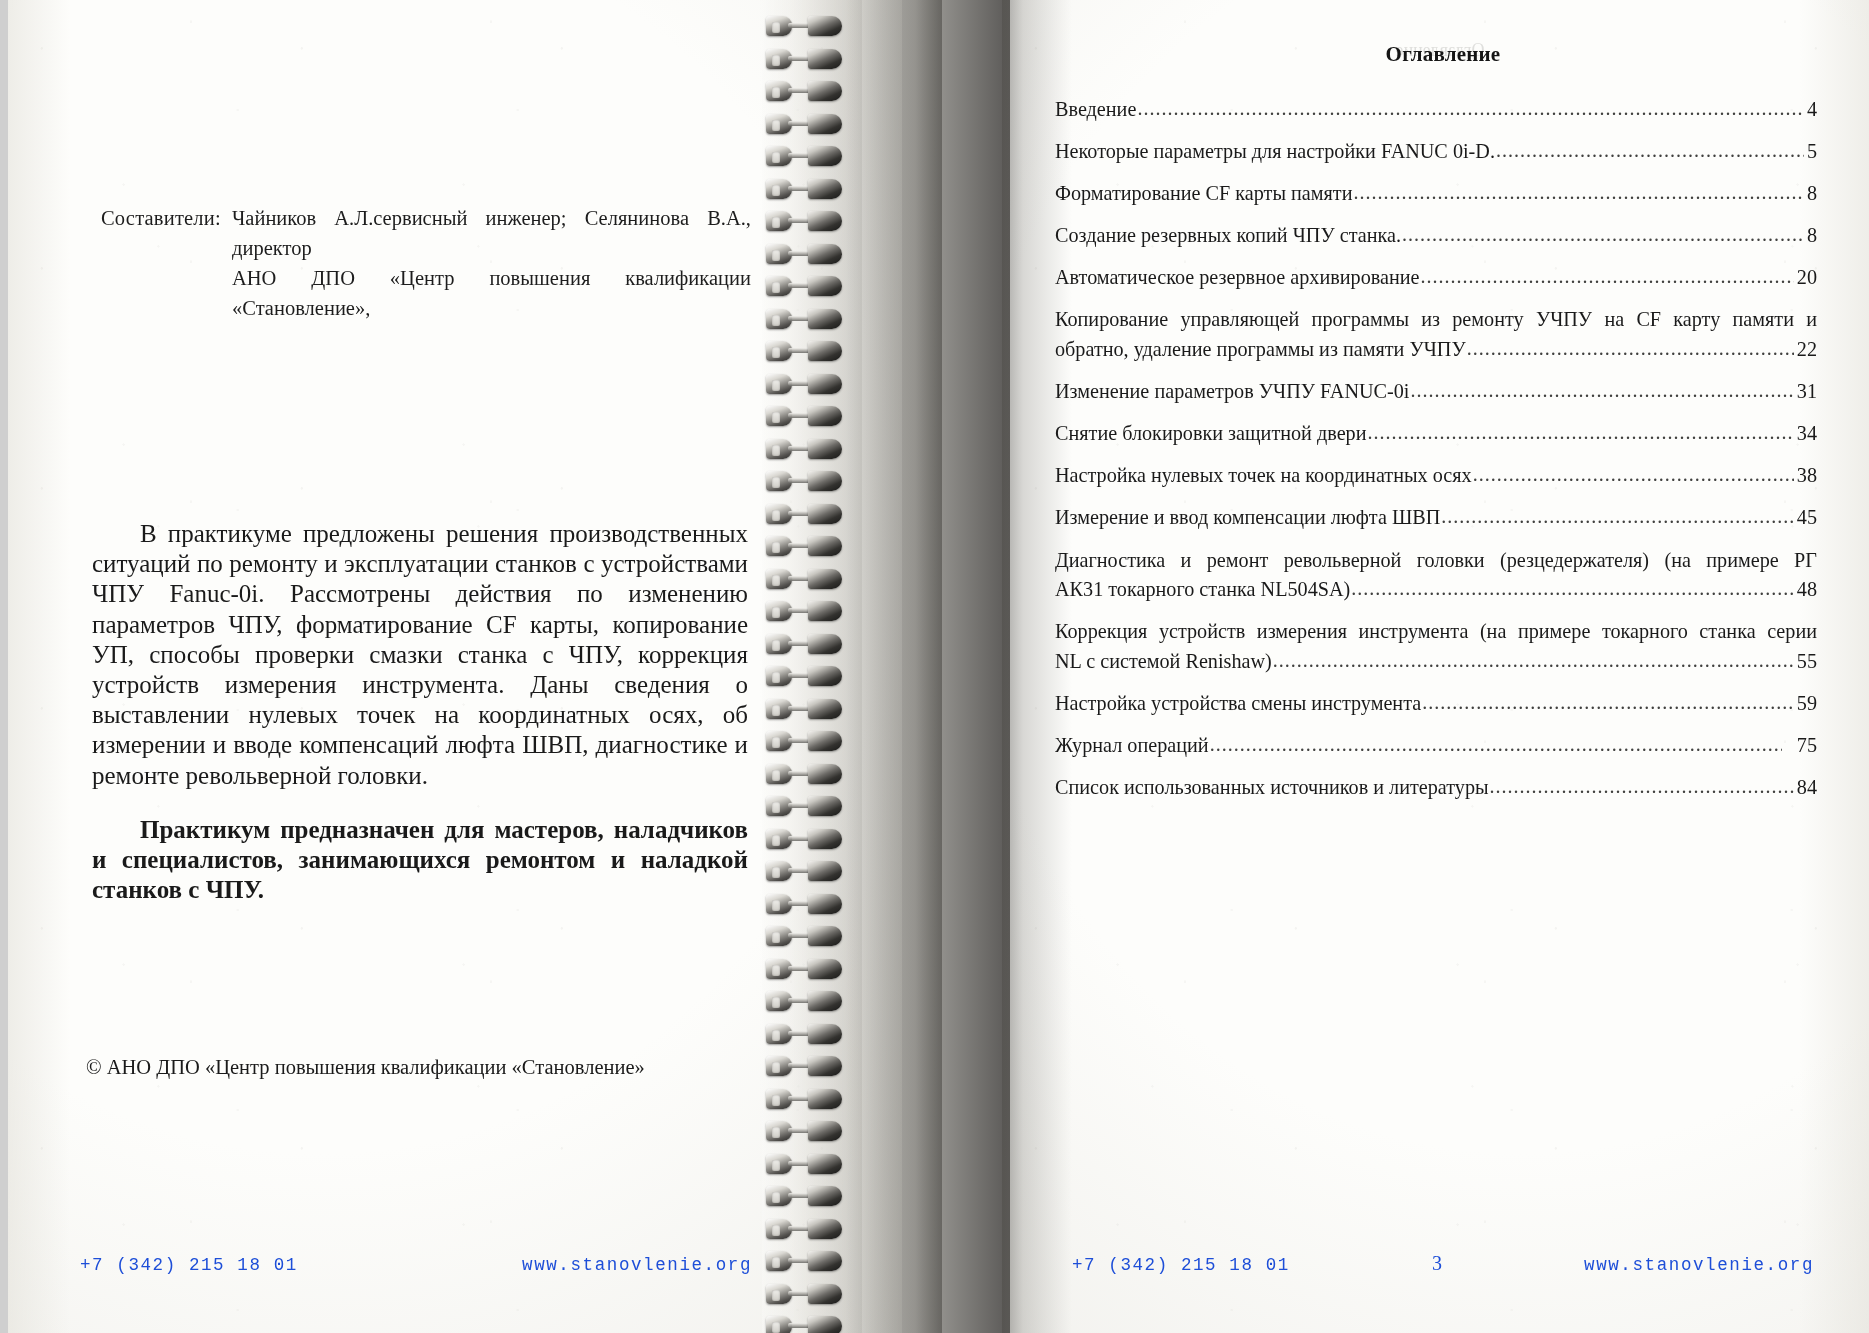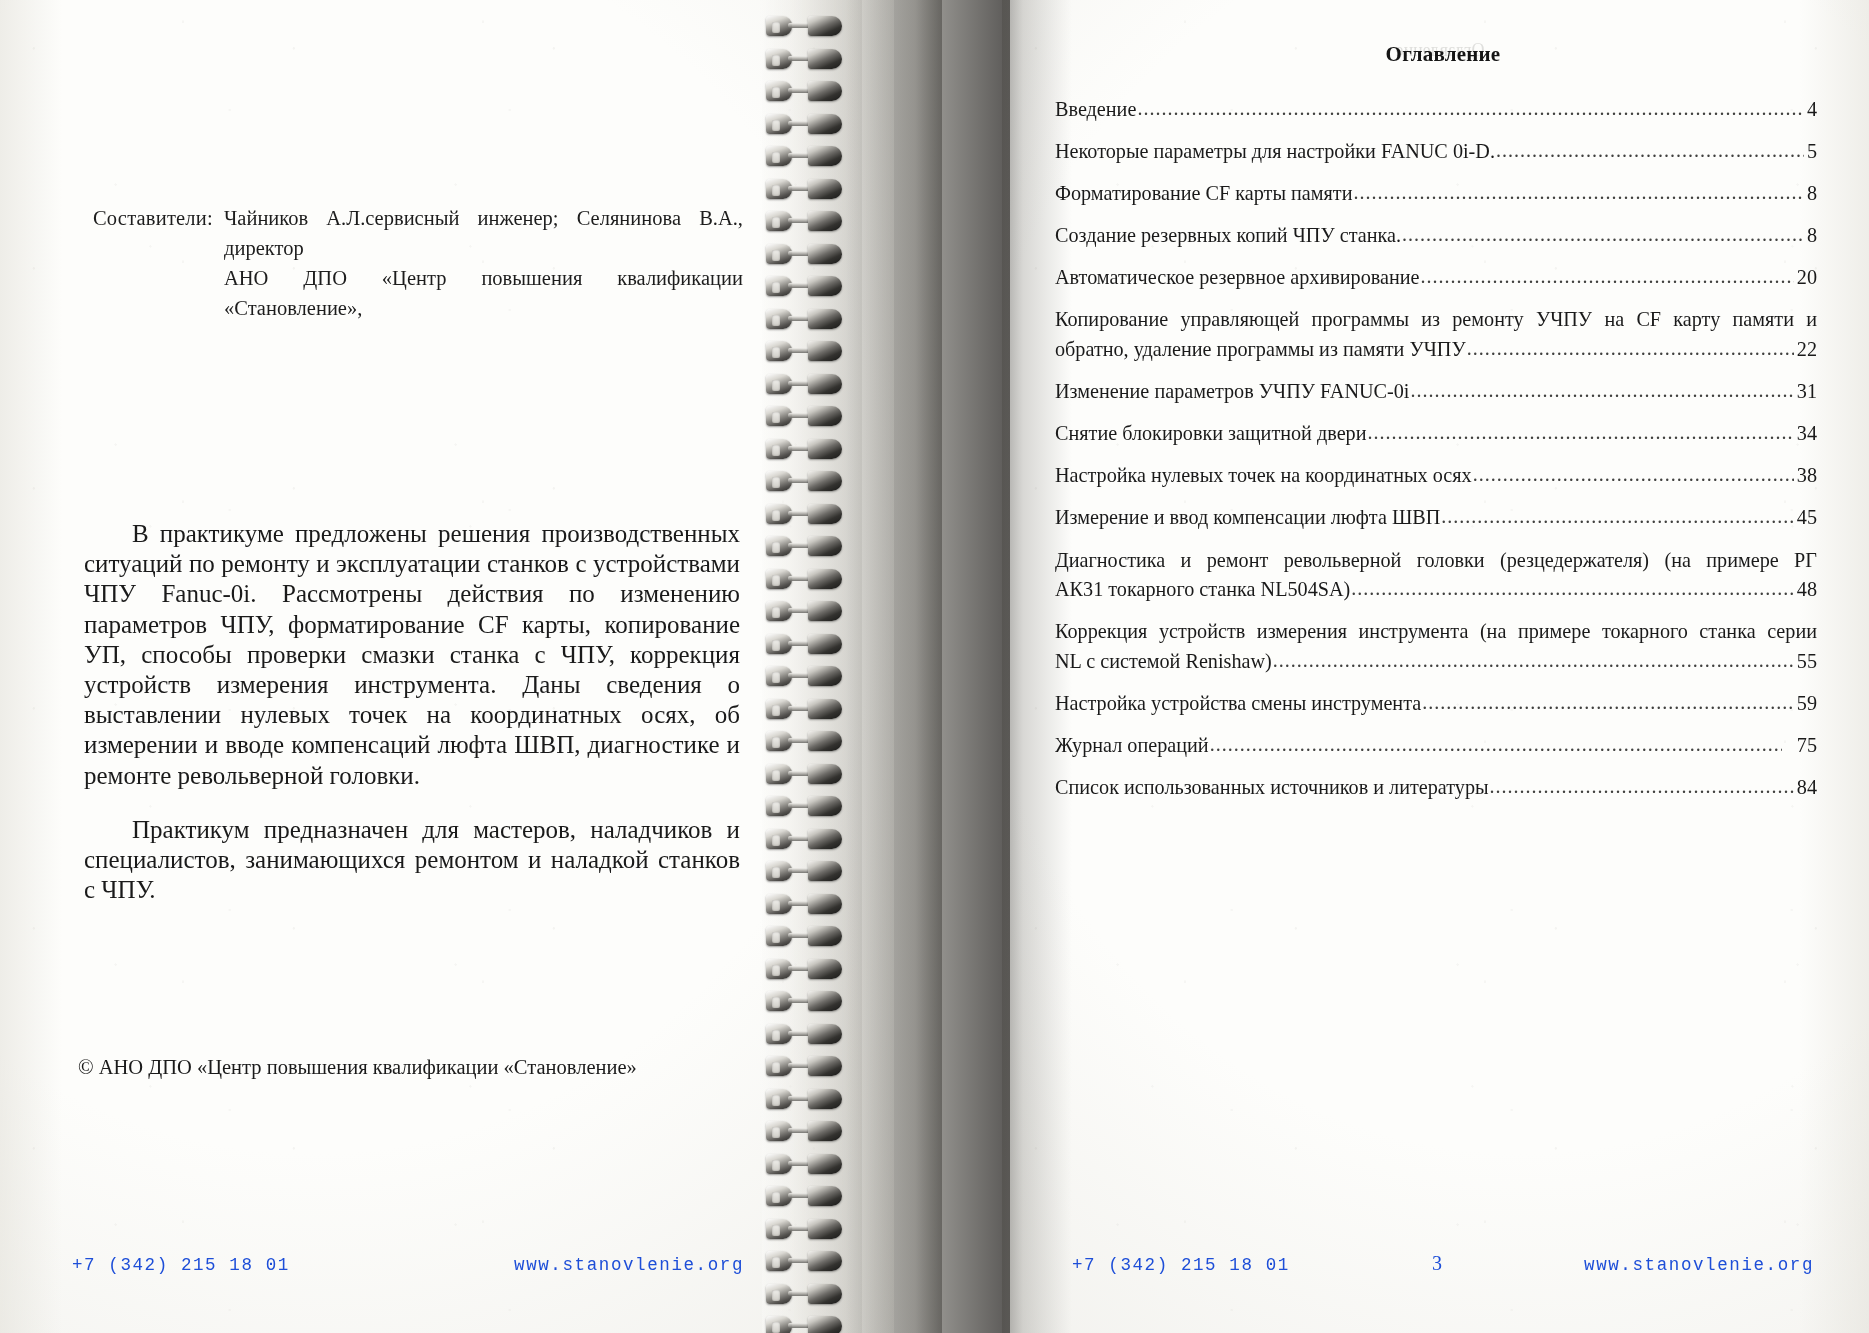--- a/index.html
+++ b/index.html
@@ -17,21 +17,21 @@
     font-family: "Liberation Serif", "DejaVu Serif", serif;
   }
 
   
   .sheet {
     position: absolute;
     top: 0;
     height: 1333px;
     background: #fdfdfb;
   }
-  .sheet.left  { left: 0;    width: 894px; }
+  .sheet.left  { left: 8px;    width: 894px; }
   .sheet.right { left: 1002px; width: 867px; }
 
   
   .paper-tint {
     position: absolute;
     inset: 0;
     pointer-events: none;
     background:
       radial-gradient(120% 85% at 40% 35%, rgba(255,255,255,0) 55%, rgba(214,212,204,.30) 100%);
   }
@@ -161,21 +161,21 @@
     width: 656px;
     color: #1a1a1a;
     font-size: 25px;
     line-height: 30.2px;
   }
   .annotation p {
     margin: 0 0 24px 0;
     text-align: justify;
     text-indent: 48px;
   }
-  .annotation p:last-child { margin-bottom: 0; }
+  .annotation p:last-child { margin-bottom: 0; font-weight: bold; }
 
   .copyright {
     left: 78px;
     top: 1053px;
     width: 700px;
     color: #1a1a1a;
     font-size: 20.5px;
     line-height: 28px;
   }
 

